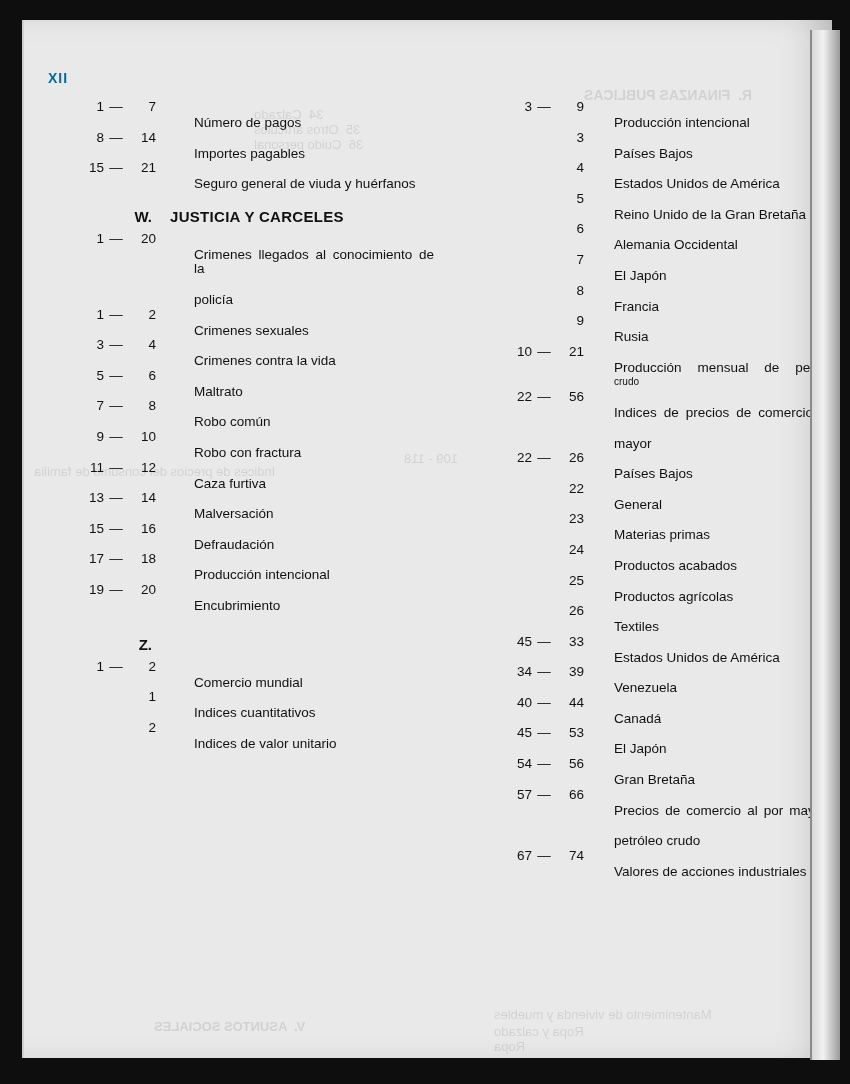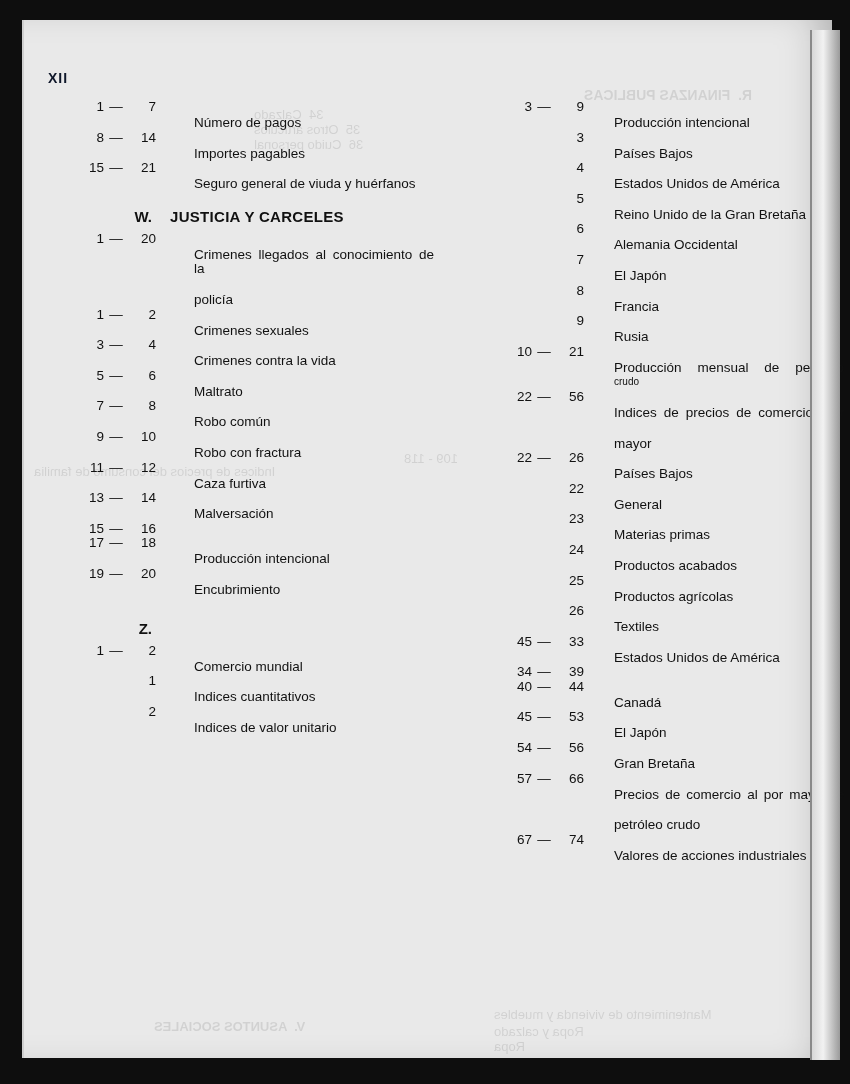--- a/index.html
+++ b/index.html
@@ -22,21 +22,21 @@
     background: linear-gradient(to right, #d8d8d8, #f2f2f2 40%, #9a9a9a);
     border-left: 2px solid #8a8a8a;
   }
   .ghost {
     position: absolute; color: rgba(0,0,0,0.10);
     font-size: 13px; line-height: 14px; white-space: pre;
     transform: scaleX(-1);
   }
   .page-num {
     position: absolute; left: 24px; top: 50px;
-    font-size: 14px; font-weight: bold; color: #0f172a; letter-spacing: 1px;
+    font-size: 14px; font-weight: bold; color: #0369a1; letter-spacing: 1px;
   }
   .col { position: absolute; top: 80px; color: #111; font-size: 13.5px; }
   .col.left { left: 10px; width: 400px; }
   .col.right { left: 440px; width: 380px; }
   .row { display: flex; line-height: 14.6px; }
   .range { width: 122px; display: flex; justify-content: flex-end; flex-shrink: 0; }
   .range .a { width: 40px; text-align: right; }
   .range .dash { width: 24px; text-align: center; }
   .range .b { width: 28px; text-align: right; }
   .label { padding-left: 38px; flex: 1; margin-top: 16px; }
@@ -167,20 +167,21 @@
           <span class="b">14</span>
         </div>
       <div class="label">Malversación</div>
     </div>
     <div class="row">
       <div class="range">
           <span class="a">15</span>
           <span class="dash">—</span>
           <span class="b">16</span>
         </div>
+      <div class="label">Defraudación</div>
     </div>
     <div class="row">
       <div class="range">
           <span class="a">17</span>
           <span class="dash">—</span>
           <span class="b">18</span>
         </div>
       <div class="label">Producción intencional</div>
     </div>
     <div class="row">
@@ -368,20 +369,21 @@
           <span class="b">33</span>
         </div>
       <div class="label">Estados Unidos de América</div>
     </div>
     <div class="row">
       <div class="range">
           <span class="a">34</span>
           <span class="dash">—</span>
           <span class="b">39</span>
         </div>
+      <div class="label">Venezuela</div>
     </div>
     <div class="row">
       <div class="range">
           <span class="a">40</span>
           <span class="dash">—</span>
           <span class="b">44</span>
         </div>
       <div class="label">Canadá</div>
     </div>
     <div class="row">

